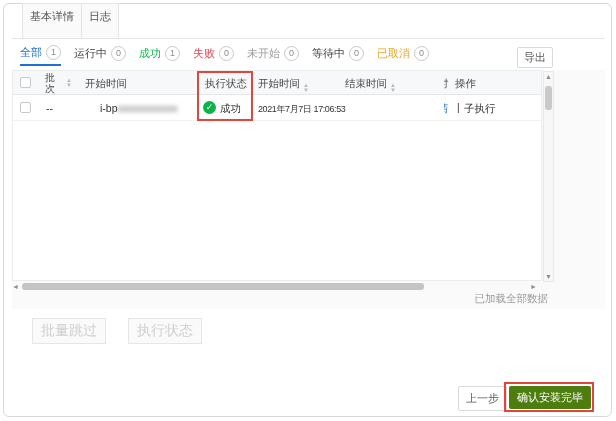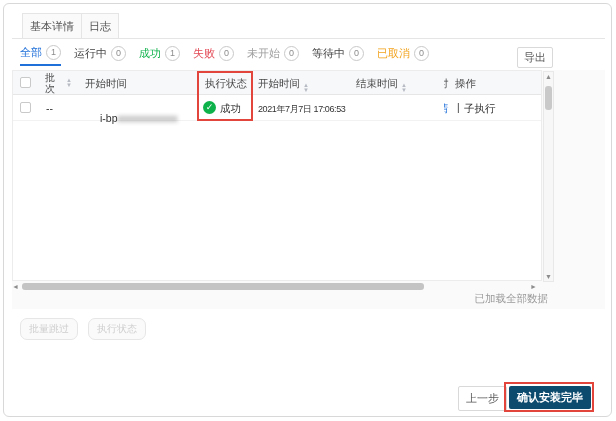--- a/index.html
+++ b/index.html
@@ -3,21 +3,21 @@
 <meta charset="utf-8">
 <style>
   * { margin:0; padding:0; box-sizing:border-box; }
   html,body { width:616px; height:421px; background:#fff; font-family:"Liberation Sans", sans-serif; }
   #stage { position:relative; width:616px; height:421px; overflow:hidden; }
   .card { position:absolute; left:3px; top:3px; width:609px; height:414px;
           background:#fff; border:1px solid #d8d8d8; border-radius:6px; }
 
   
   .tabs { position:absolute; left:22px; top:11px; height:28px; display:flex; align-items:flex-end; z-index:3; }
-  .tab { height:26px; line-height:24px; padding:0 7px; font-size:11px; color:#555;
+  .tab { height:36px; line-height:24px; padding:0 7px; font-size:11px; color:#555;
          background:#fafafa; border:1px solid #e5e5e5; border-left:none; cursor:pointer; }
   .tab:first-child { border-left:1px solid #e5e5e5; }
   .tab.active { height:28px; line-height:24px; background:#fff; color:#2070d9;
                 border-top:2px solid #2070d9; border-bottom:none; }
   .tab-divider { position:absolute; left:12px; top:38px; width:593px; height:1px; background:#e5e5e5; z-index:1; }
 
   
   .filters { position:absolute; left:20px; top:45px; display:flex; align-items:center; z-index:2; }
   .filter { display:flex; align-items:center; margin-right:13px; padding-bottom:4px; cursor:pointer; }
   .filter.active { border-bottom:2px solid #2070d9; }
@@ -54,22 +54,22 @@
   .vs-up { top:1px; } .vs-down { bottom:1px; }
   .vs-thumb { position:absolute; left:1px; top:14px; width:7px; height:24px; background:#c9c9c9; border-radius:3px; cursor:pointer; }
   .hscroll { position:absolute; left:0; top:212px; width:528px; height:9px; }
   .hs-arrow { position:absolute; top:0; font-size:7px; color:#8c8c8c; line-height:9px; cursor:pointer; }
   .hs-left { left:0; } .hs-right { left:518px; }
   .hs-thumb { position:absolute; left:10px; top:1px; width:402px; height:7px; background:#c4c4c4; border-radius:3px; cursor:pointer; }
   .loaded-note { position:absolute; right:57px; top:222px; font-size:10.5px; color:#9a9a9a; }
 
   
   .batch-actions { position:absolute; left:20px; top:318px; display:flex; gap:10px; }
-  .btn-disabled { padding:3px 8px; font-size:10px; color:#cfcfcf; background:#fafafa;
-                  border:1px solid #e6e6e6; border-radius:7px; cursor:not-allowed; }
+  .btn-disabled { padding:3px 8px; font-size:14px; color:#cfcfcf; background:#fafafa;
+                  border:1px solid #e6e6e6; border-radius:0; cursor:not-allowed;margin-left:12px; }
 
   
   .btn-prev { position:absolute; left:458px; top:386px; padding:4px 7px; font-size:11px; color:#595959;
               background:#fff; border:1px solid #d9d9d9; border-radius:2px; cursor:pointer; }
   .btn-confirm { position:absolute; left:509px; top:386px; padding:4px 8px; font-size:11px; color:#fff;
                  border:none; border-radius:2px; cursor:pointer; }
 
   
   .anno { position:absolute; border:2px solid #e2453c; z-index:6; pointer-events:none; }
   .anno-status  { left:197px; top:71px;  width:56px; height:50px; }
@@ -122,29 +122,29 @@
   <div class="table-region">
     <div class="table-white">
 
       <div class="thead">
         <span class="cb" style="left:7px; top:6px;"></span>
         <span class="cell batch-head" style="left:32px; top:1px;">批次</span>
         <span class="sorter" style="position:absolute; left:50px; top:7px;"></span>
         <span class="cell" style="left:72px; top:6px;">开始时间</span>
         <span class="cell" style="left:192px; top:6px;">执行状态</span>
         <span class="cell" style="left:245px; top:6px;"><span>开始时间</span><span class="sorter"></span></span>
-        <span class="cell" style="left:343px; top:6px;text-align:center;"><span>结束时间</span><span class="sorter"></span></span>
+        <span class="cell" style="left:332px; top:6px;text-align:center;"><span>结束时间</span><span class="sorter"></span></span>
         <span class="cell sliver" style="left:431px; top:6px;"><i>时</i></span>
         <span class="cell" style="left:442px; top:6px;">操作</span>
       </div>
 
       <div class="trow">
         <span class="cb" style="left:7px; top:7px;"></span>
         <span class="cell" style="left:33px; top:7px;">--</span>
-        <a class="link cell" style="left:87px; top:17px;text-align:center;"><span>i-bp</span><span class="redacted">xxxxxxxxxxxx</span></a>
+        <a class="link cell" style="left:87px; top:7px;text-align:center;"><span>i-bp</span><span class="redacted">xxxxxxxxxxxx</span></a>
         <span class="success-icon" style="left: 190px; top: 6px; background: rgb(14, 178, 74);"></span>
         <span class="cell" style="left:207px; top:7px;">成功</span>
         <span class="cell date" style="left:245px; top:8px;">2021年7月7日 17:06:53</span>
         <span class="cell sliver" style="left:431px; top:7px; color:#2070d9;"><i>情</i></span>
         <span class="cell sep" style="left:444px; top:7px;">|</span>
         <a class="link cell" style="left:451px; top:7px;">子执行</a>
       </div>
 
       <div class="vscroll">
         <span class="vs-arrow vs-up">▲</span>
@@ -161,17 +161,17 @@
 
     <span class="loaded-note">已加载全部数据</span>
   </div>
 
   <div class="batch-actions">
     <button class="btn-disabled">批量跳过</button>
     <button class="btn-disabled">执行状态</button>
   </div>
 
   <button class="btn-prev">上一步</button>
-  <button class="btn-confirm" style="background: #0c4a6e; font-weight: bold;">确认安装完毕</button>
+  <button class="btn-confirm" style="background: #4d7c0f;">确认安装完毕</button>
 
   <div class="anno anno-status" style="border-color: rgb(226, 69, 60);"></div>
   <div class="anno anno-confirm" style="border-color: rgb(226, 69, 60);"></div>
 </div>
 
 </body></html>

